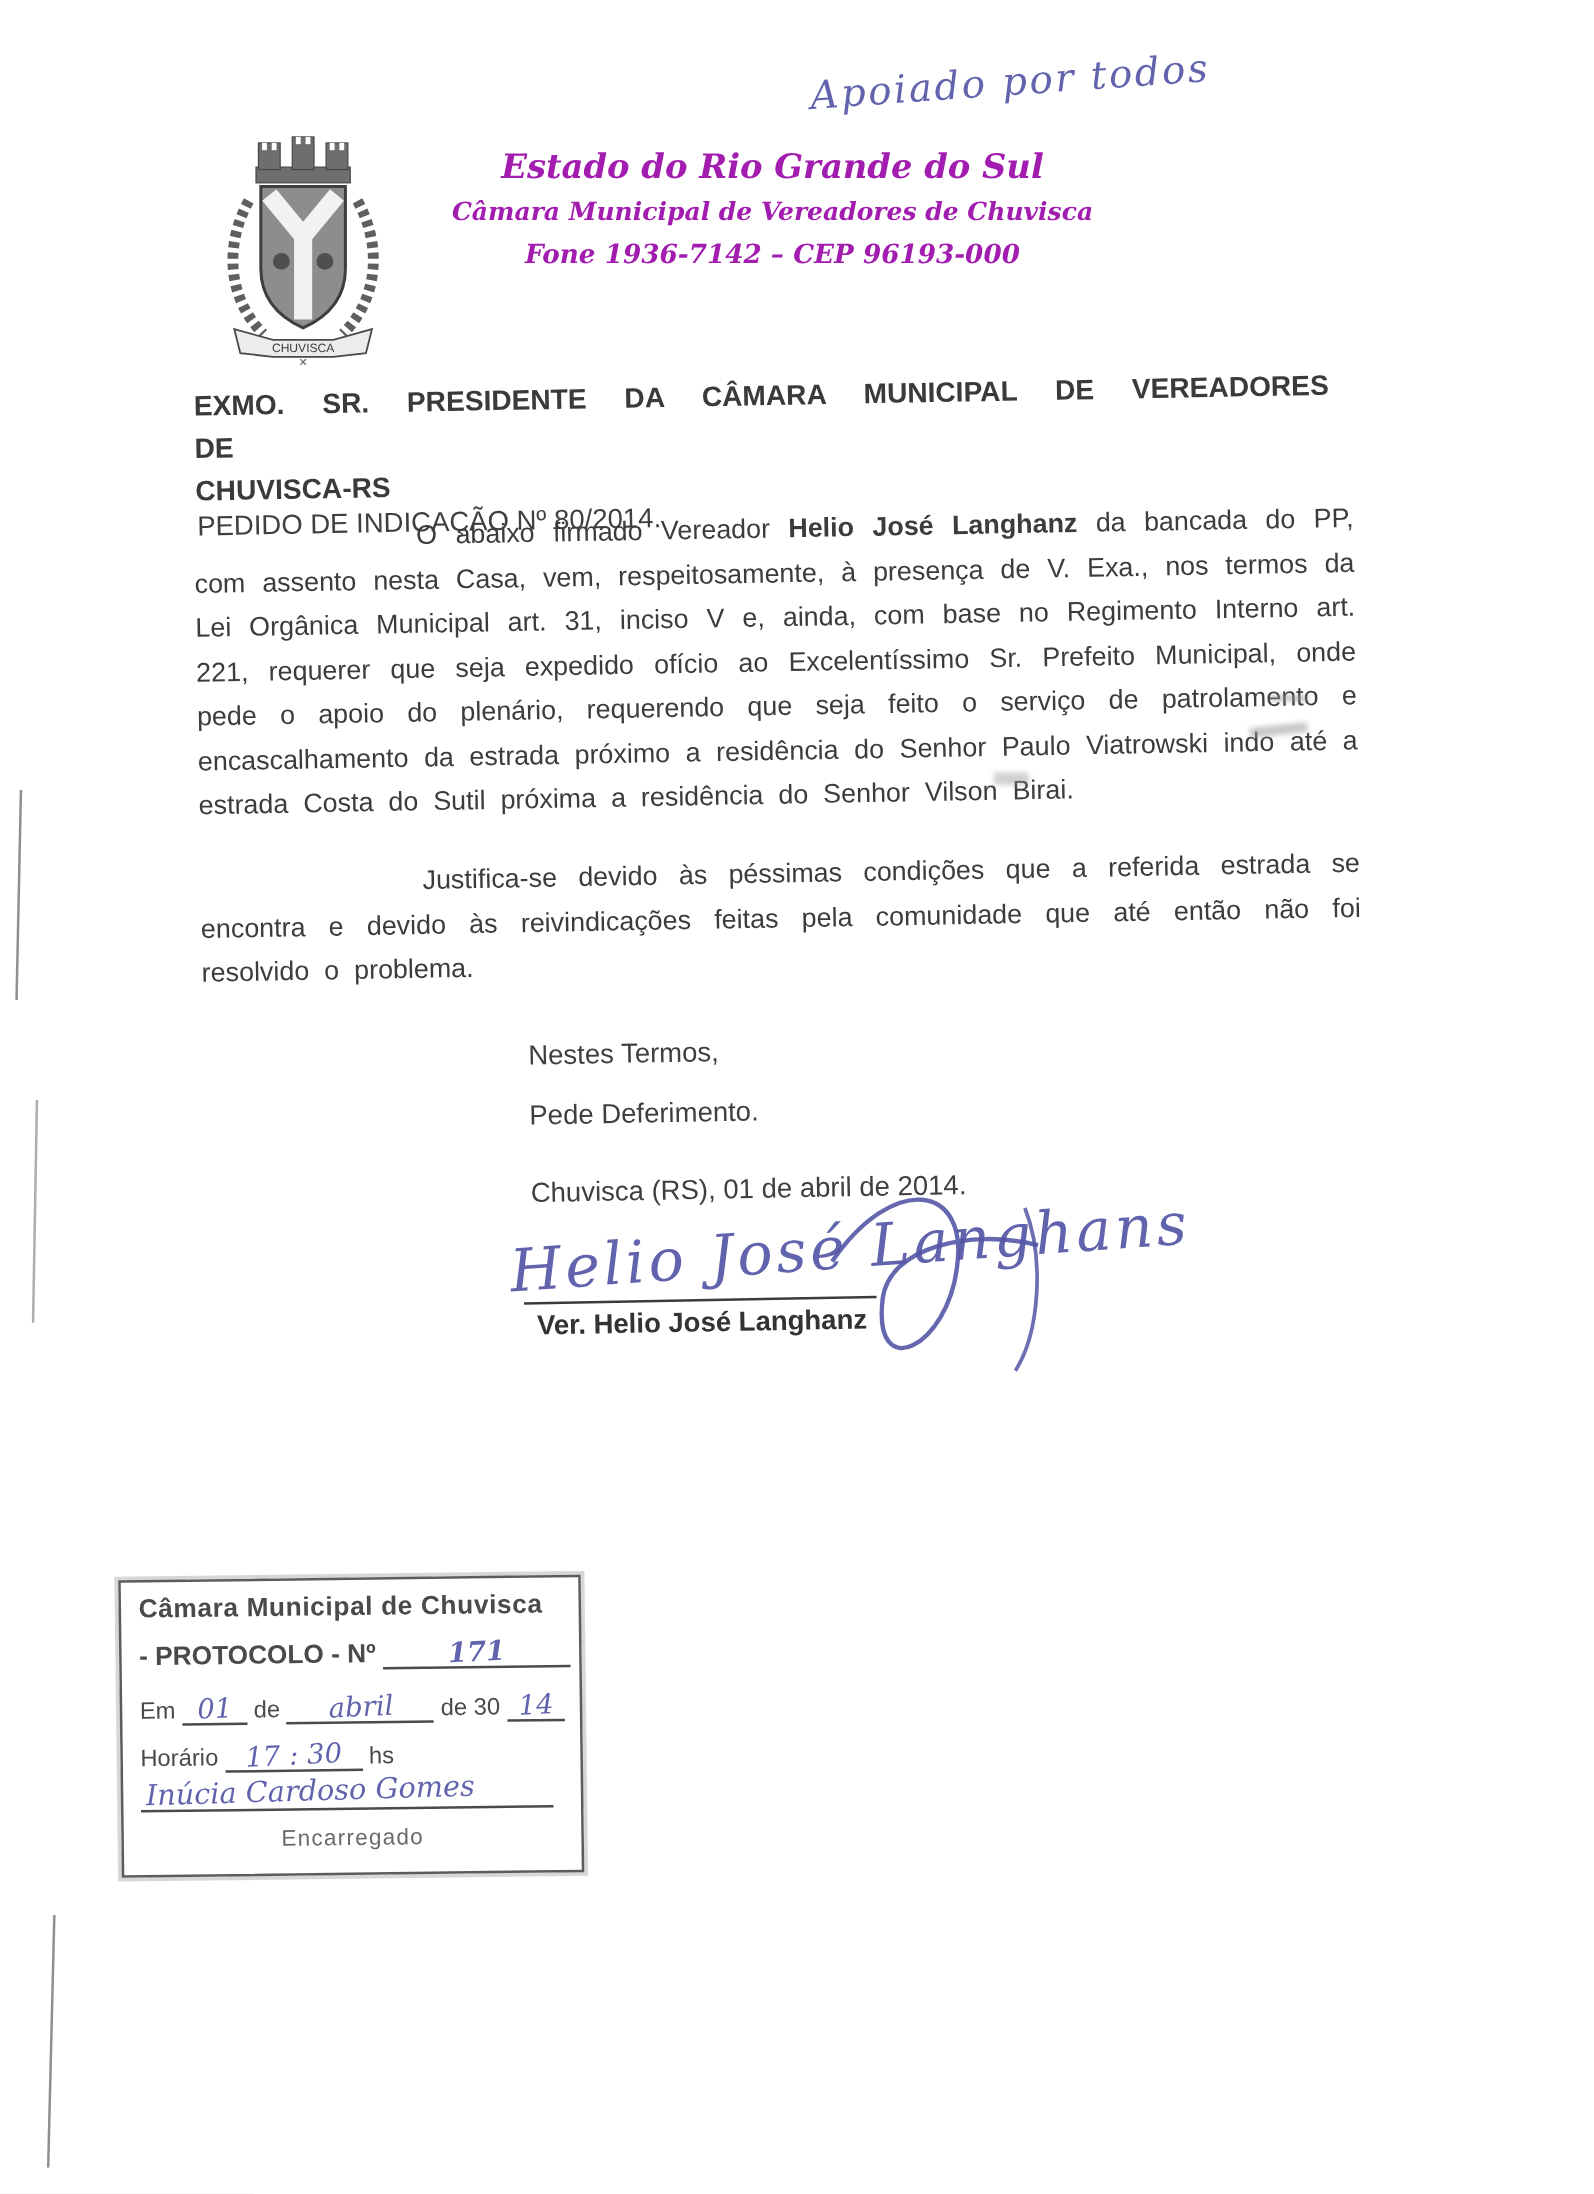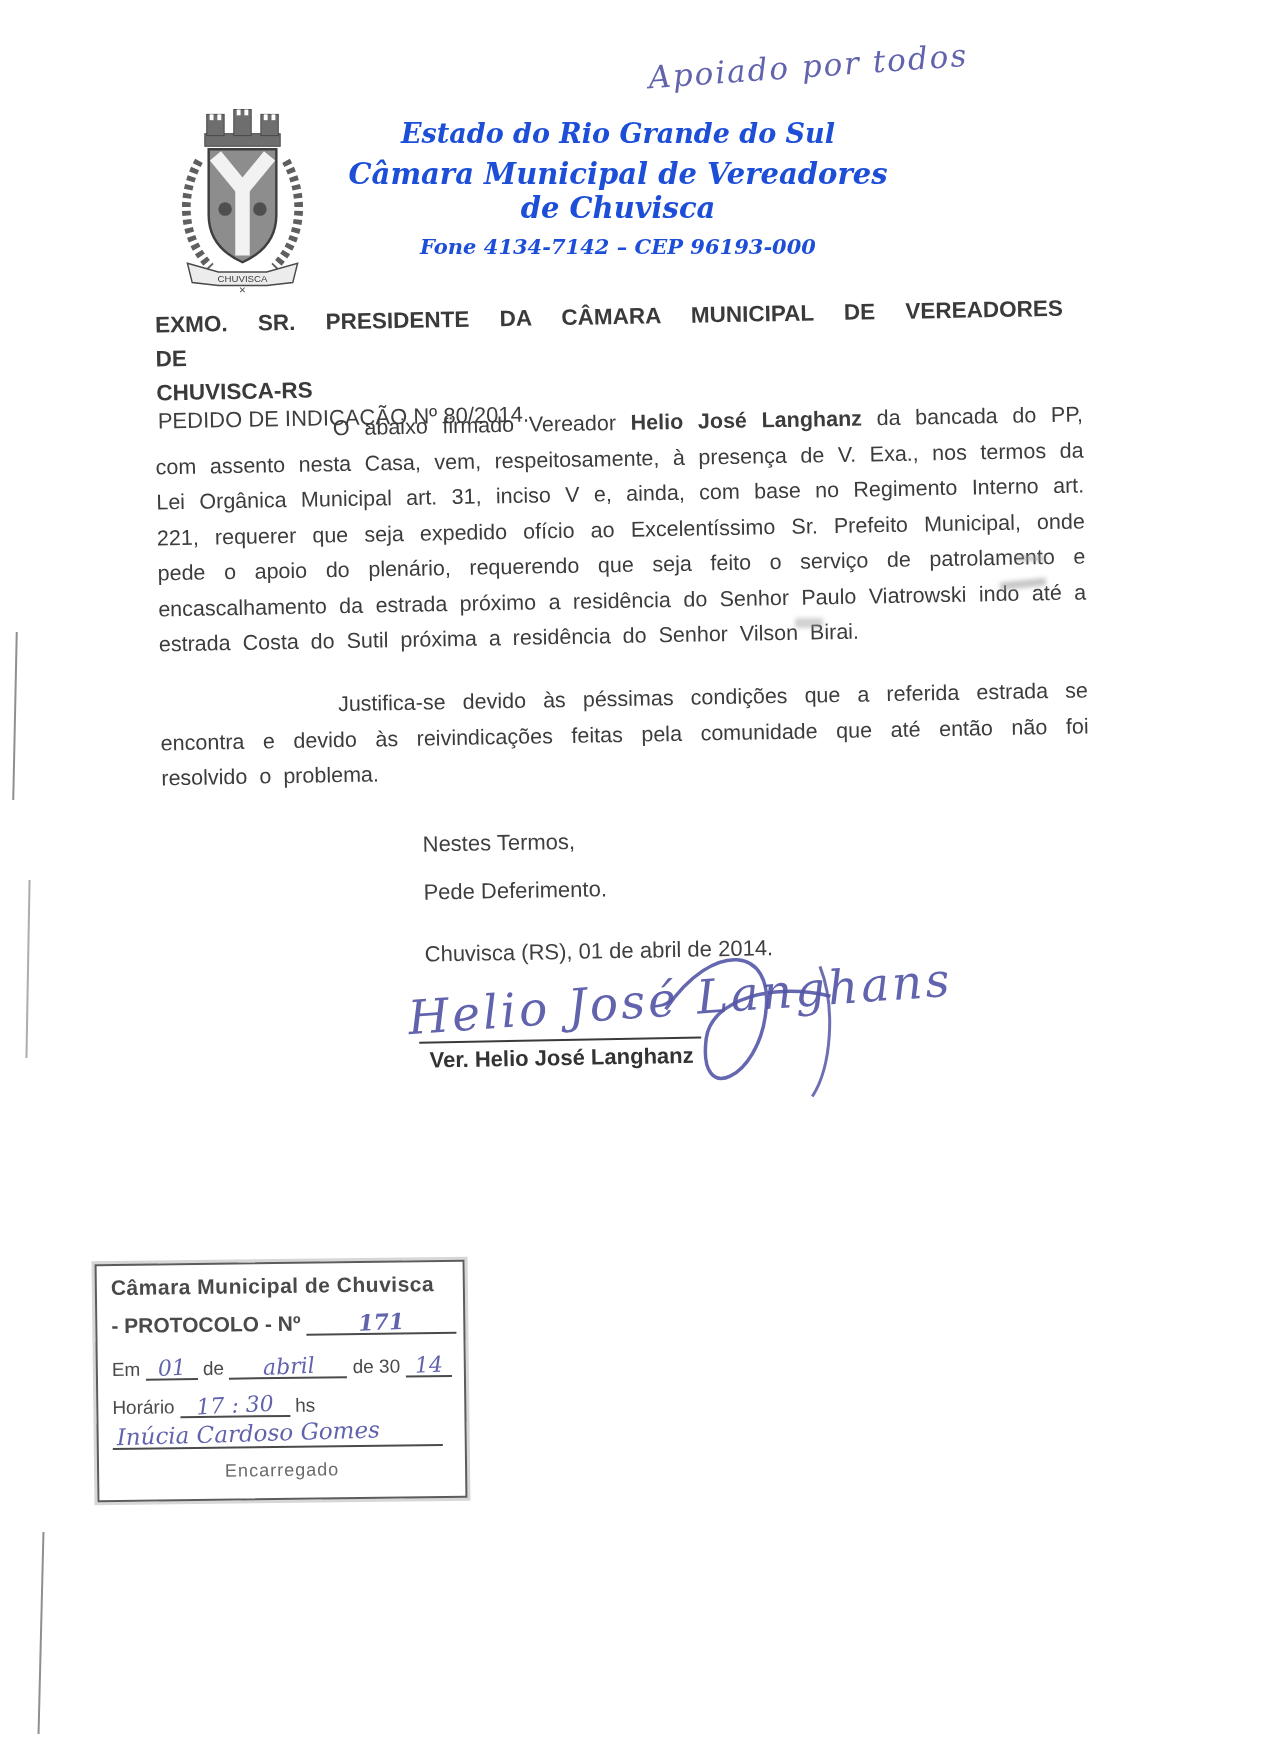--- a/index.html
+++ b/index.html
@@ -13,24 +13,24 @@
     font-family:"DejaVu Serif",serif;font-style:italic;color:#5456a6;
     opacity:.92;white-space:nowrap;
   }
   
   .top-note{position:absolute;left:648px;top:48px;font-size:31px;transform:rotate(-4deg);letter-spacing:2px;}
   
   .header{position:absolute;left:170px;top:100px;display:flex;}
   .crest{width:145px;height:195px;}
   .header-text{
     width:570px;margin-left:18px;margin-top:18px;text-align:center;
-    font-family:"DejaVu Serif",serif;font-style:italic;font-weight:bold;color:#1d4ed8;
+    font-family:"DejaVu Serif",serif;font-style:italic;font-weight:bold;color:#a21caf;
   }
   .ht1{font-size:27px;margin-bottom:8px;}
-  .ht2{font-size:29px;margin-bottom:9px;}
+  .ht2{font-size:20px;margin-bottom:9px;}
   .ht3{font-size:24px;margin-bottom:7px;}
   .ht4{font-size:21px;}
   
   .letter{position:absolute;left:0;top:0;width:1275px;height:1755px;transform:rotate(-1.05deg);transform-origin:620px 700px;}
   .addressee{position:absolute;left:162px;top:300px;width:930px;font-weight:bold;font-size:22.5px;line-height:34px;color:#3a3a3a;}
   .addr1{word-spacing:24px;}
   .subject{position:absolute;left:163px;top:400px;font-size:22px;}
   .para{
     position:absolute;left:160px;width:928px;font-size:21.5px;line-height:35.5px;
     text-align:justify;text-indent:178px;word-spacing:6px;color:#3c3c3c;
@@ -99,21 +99,21 @@
       <circle cx="57" cy="112" r="7" fill="#4f4f4f"></circle>
       <circle cx="93" cy="112" r="7" fill="#4f4f4f"></circle>
 
       <path d="M18,168 L50,177 L100,177 L132,168 L127,188 L100,191 L50,191 L23,188 z" fill="#ececec" stroke="#4a4a4a" stroke-width="1.5"></path>
       <text x="75" y="187" font-size="10" text-anchor="middle" fill="#3c3c3c" font-family="Liberation Sans, sans-serif">CHUVISCA</text>
       <text x="75" y="199" font-size="9" text-anchor="middle" fill="#555555">✕</text>
     </svg>
     <div class="header-text">
       <div class="ht1">Estado do Rio Grande do Sul</div>
       <div class="ht2">Câmara Municipal de Vereadores de Chuvisca</div>
-      <div class="ht4">Fone 4134-7142 – CEP 96193-000</div>
+      <div class="ht4">Fone 1936-7142 – CEP 96193-000</div>
     </div>
   </div>
 
   <div class="letter">
 
     <div class="addressee">
       <div class="addr1">EXMO. SR. PRESIDENTE DA CÂMARA MUNICIPAL DE VEREADORES DE</div>
       <div>CHUVISCA-RS</div>
     </div>
 

